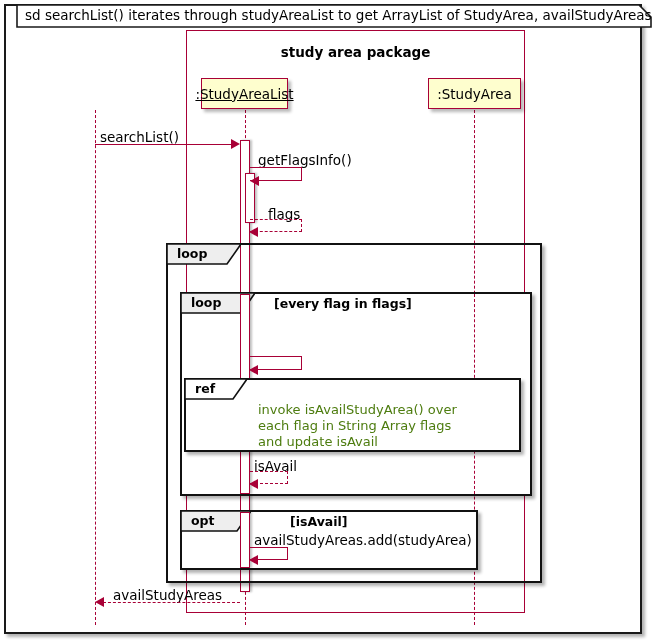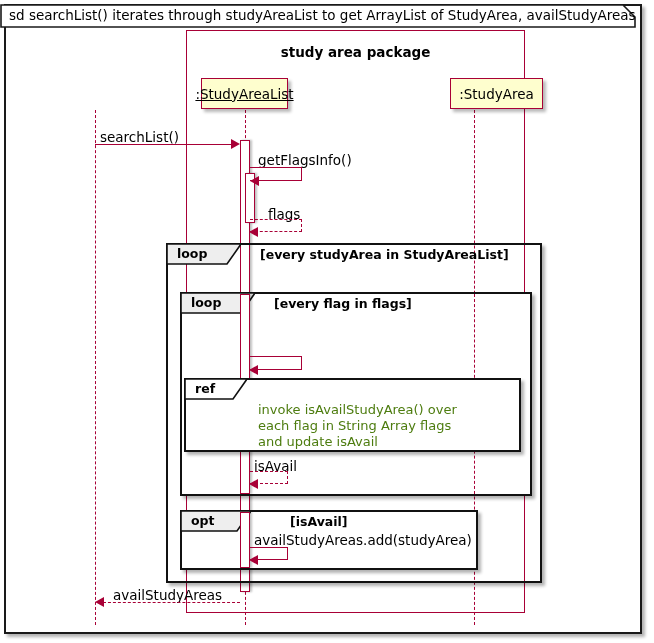--- a/index.html
+++ b/index.html
@@ -29,21 +29,21 @@
     height: 630px;
     border: 2px solid #1a1a1a;
     box-sizing: border-box;
     background: #ffffff;
     box-shadow: 3px 3px 3px rgba(0,0,0,0.30);
   }
 
   
   .title-tab {
     position: absolute;
-    left: 0;
+    left: 16px;
     top: 4px;
     width: 533px;
     height: 23px;
     box-sizing: border-box;
     text-align: center;
   }
   .title-tab svg {
     position: absolute;
     left: 0;
     top: 0;
@@ -221,21 +221,21 @@
   <div class="package-box"></div>
   <div class="package-title">study area package</div>
 
   <div class="lifeline" style="left:95px;"></div>
   <div class="lifeline" style="left:245px;"></div>
   <div class="lifeline" style="left:474px;"></div>
 
   <div class="participant" style="left:201px; width:87px;text-decoration:underline;">
     <span>:StudyAreaList</span>
   </div>
-  <div class="participant" style="left:428px; width:93px;margin-left:22px;">
+  <div class="participant" style="left:428px; width:93px;">
     <span>:StudyArea</span>
   </div>
 
   <div class="activation" style="left:240px; top:140px; height:452px;"></div>
 
   <div class="activation" style="left:245px; top:173px; height:50px;"></div>
 
   <div class="msg-label" style="left:100px; top:129px;">searchList()</div>
   <div class="msg-line" style="left:95px; top:144px; width:137px;"></div>
   <div class="arrow-head arrow-right" style="left:231px; top:139px;"></div>
@@ -248,21 +248,20 @@
   <div class="self-msg dashed" style="left:250px; top:219px; width:52px; height:13px;"></div>
   <div class="arrow-head arrow-left" style="left:249px; top:227px;"></div>
 
   <div class="fragment" style="left:166px; top:243px; width:376px; height:340px;">
     <div class="frag-tab">
       <svg width="74" height="21" viewBox="0 0 74 21">
         <path d="M 0 0 L 74 0 L 60 20 L 0 20 Z" fill="#EEEEEE" stroke="#111111" stroke-width="1.6"></path>
       </svg>
       <div class="frag-tab-label">loop</div>
     </div>
-    <div class="frag-guard" style="left:92px;">[every studyArea in StudyAreaList]</div>
   </div>
 
   <div class="fragment solid-bg" style="left:180px; top:292px; width:352px; height:204px;">
     <div class="frag-tab">
       <svg width="74" height="21" viewBox="0 0 74 21">
         <path d="M 0 0 L 74 0 L 60 20 L 0 20 Z" fill="#EEEEEE" stroke="#111111" stroke-width="1.6"></path>
       </svg>
       <div class="frag-tab-label">loop</div>
     </div>
     <div class="frag-guard" style="left:92px;">[every flag in flags]</div>

